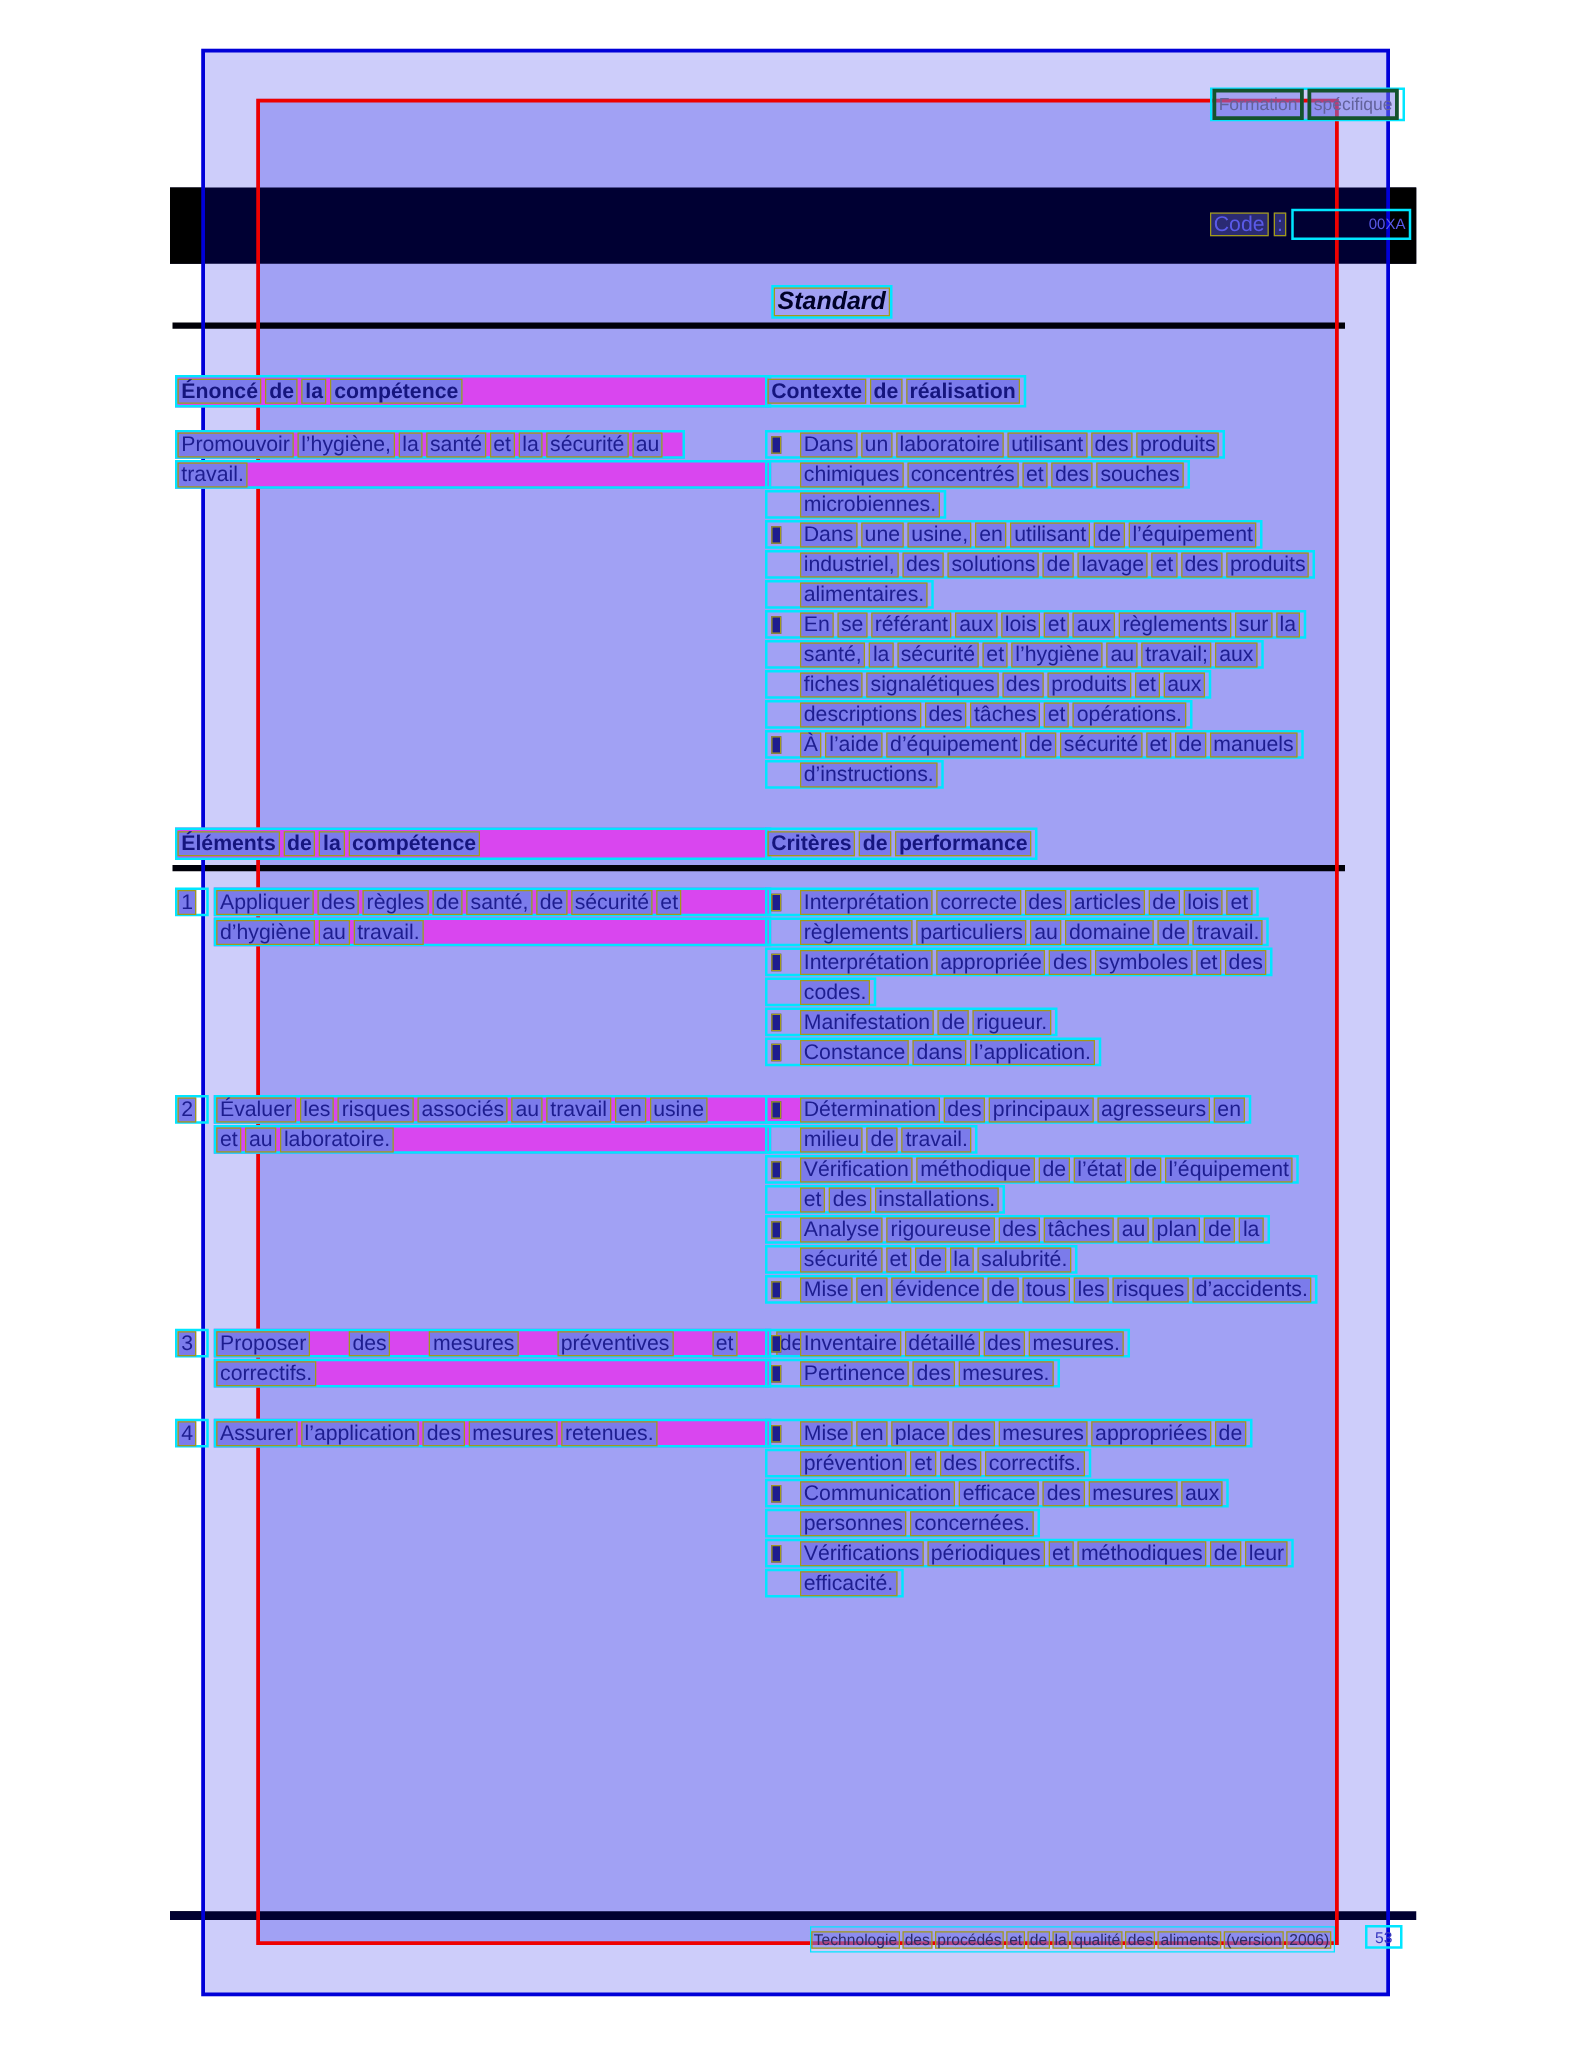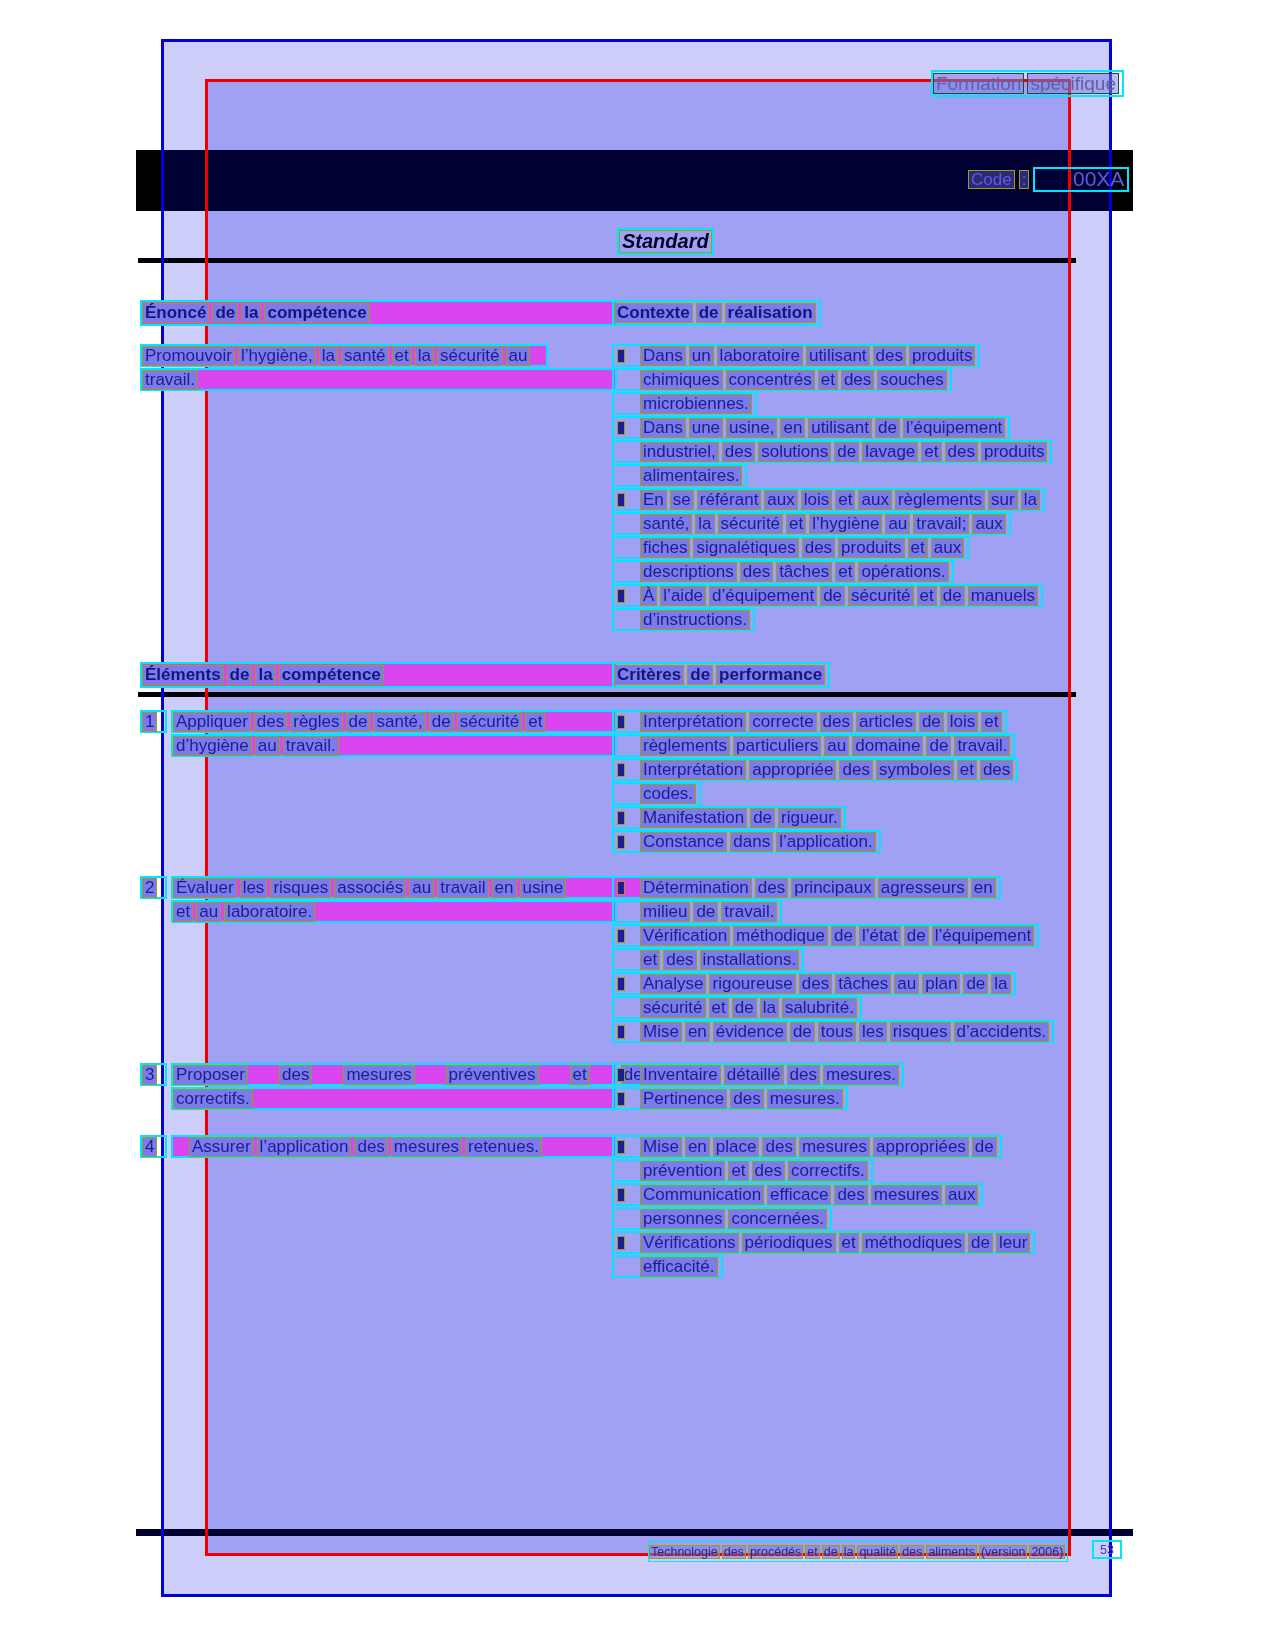--- a/index.html
+++ b/index.html
@@ -33,27 +33,27 @@
   .bullet{width:6px;height:12px;background:#1d1d8f;border:1px solid #a29a18;margin:0 15px 0 3px;flex:none;}
   .ind{width:26px;flex:none;}
   .titlebar{position:absolute;left:140px;top:228px;width:477px;height:27px;border:2px solid #00e6ff;
             background:#8484ee;display:flex;align-items:center;box-sizing:border-box;}
   .titlebox{position:absolute;left:617px;top:228px;height:27px;border:2px solid #00e6ff;
             display:flex;align-items:center;box-sizing:border-box;}
   .tw{font-size:20px;font-weight:bold;font-style:italic;color:#000228;background:transparent;
       border:1px solid #a29a18;padding:0 2px;height:23px;line-height:21px;display:inline-block;box-sizing:border-box;}
   .formation{position:absolute;top:70px;right:152px;height:27px;border:2px solid #00e6ff;
              display:flex;align-items:center;box-sizing:border-box;z-index:6;}
-  .fw{display:inline-block;border:1px solid #14532d;background:rgba(123,123,235,.5);
-      color:#62629b;font-size:19px;line-height:19px;padding:0 2px;margin-right:3px;}
+  .fw{display:inline-block;border:3px solid #14532d;background:rgba(123,123,235,.5);
+      color:#62629b;font-size:14px;line-height:19px;padding:0 2px;margin-right:3px;}
   .coderow{position:absolute;left:968px;top:166px;height:26px;display:flex;align-items:center;z-index:6;}
   .cw{display:inline-block;border:1px solid #a29a18;background:rgba(123,123,235,.35);
       color:#5a5ae8;font-size:17px;line-height:17px;padding:0 2px;margin-right:4px;}
   .codebox{width:96px;height:25px;border:2px solid #00e6ff;box-sizing:border-box;
-           display:flex;align-items:center;justify-content:flex-end;color:#5a5ae8;font-size:21px;padding-right:3px;}
+           display:flex;align-items:center;justify-content:flex-end;color:#5a5ae8;font-size:12px;padding-right:3px;}
   .footerline{position:absolute;left:648px;top:1541px;height:19px;border:1px solid #00e6ff;
               display:flex;align-items:center;z-index:6;}
   .ftw{display:inline-block;border:1px solid #a29a18;background:rgba(123,123,235,.55);
        color:#2c2c66;font-size:12.5px;line-height:12px;padding:0 1px;margin-right:2px;}
   .pagenum{position:absolute;left:1092px;top:1540px;width:30px;height:19px;border:2px solid #00e6ff;
            box-sizing:border-box;display:flex;align-items:center;justify-content:center;
            color:#3a3ac0;font-size:12.5px;z-index:6;}
   .numline{width:27px;}
 </style>
 </head>
@@ -395,21 +395,21 @@
         </div>
         <div class="line" style="top: 1087px; left: 612px;">
           <span class="bullet"></span>
           <span class="w">Pertinence</span>
           <span class="w">des</span>
           <span class="w">mesures.</span>
         </div>
         <div class="line numline" style="top: 1135px; left: 140px;">
           <span class="w">4</span>
         </div>
-        <div class="line lbar" style="top: 1135px; left: 171px; width: 446px; padding-left: 16px;">
+        <div class="line lbar" style="top: 1135px; left: 171px; width: 446px;">
           <span class="w">Assurer</span>
           <span class="w">l’application</span>
           <span class="w">des</span>
           <span class="w">mesures</span>
           <span class="w">retenues.</span>
         </div>
         <div class="line" style="top: 1135px; left: 612px;">
           <span class="bullet"></span>
           <span class="w">Mise</span>
           <span class="w">en</span>

